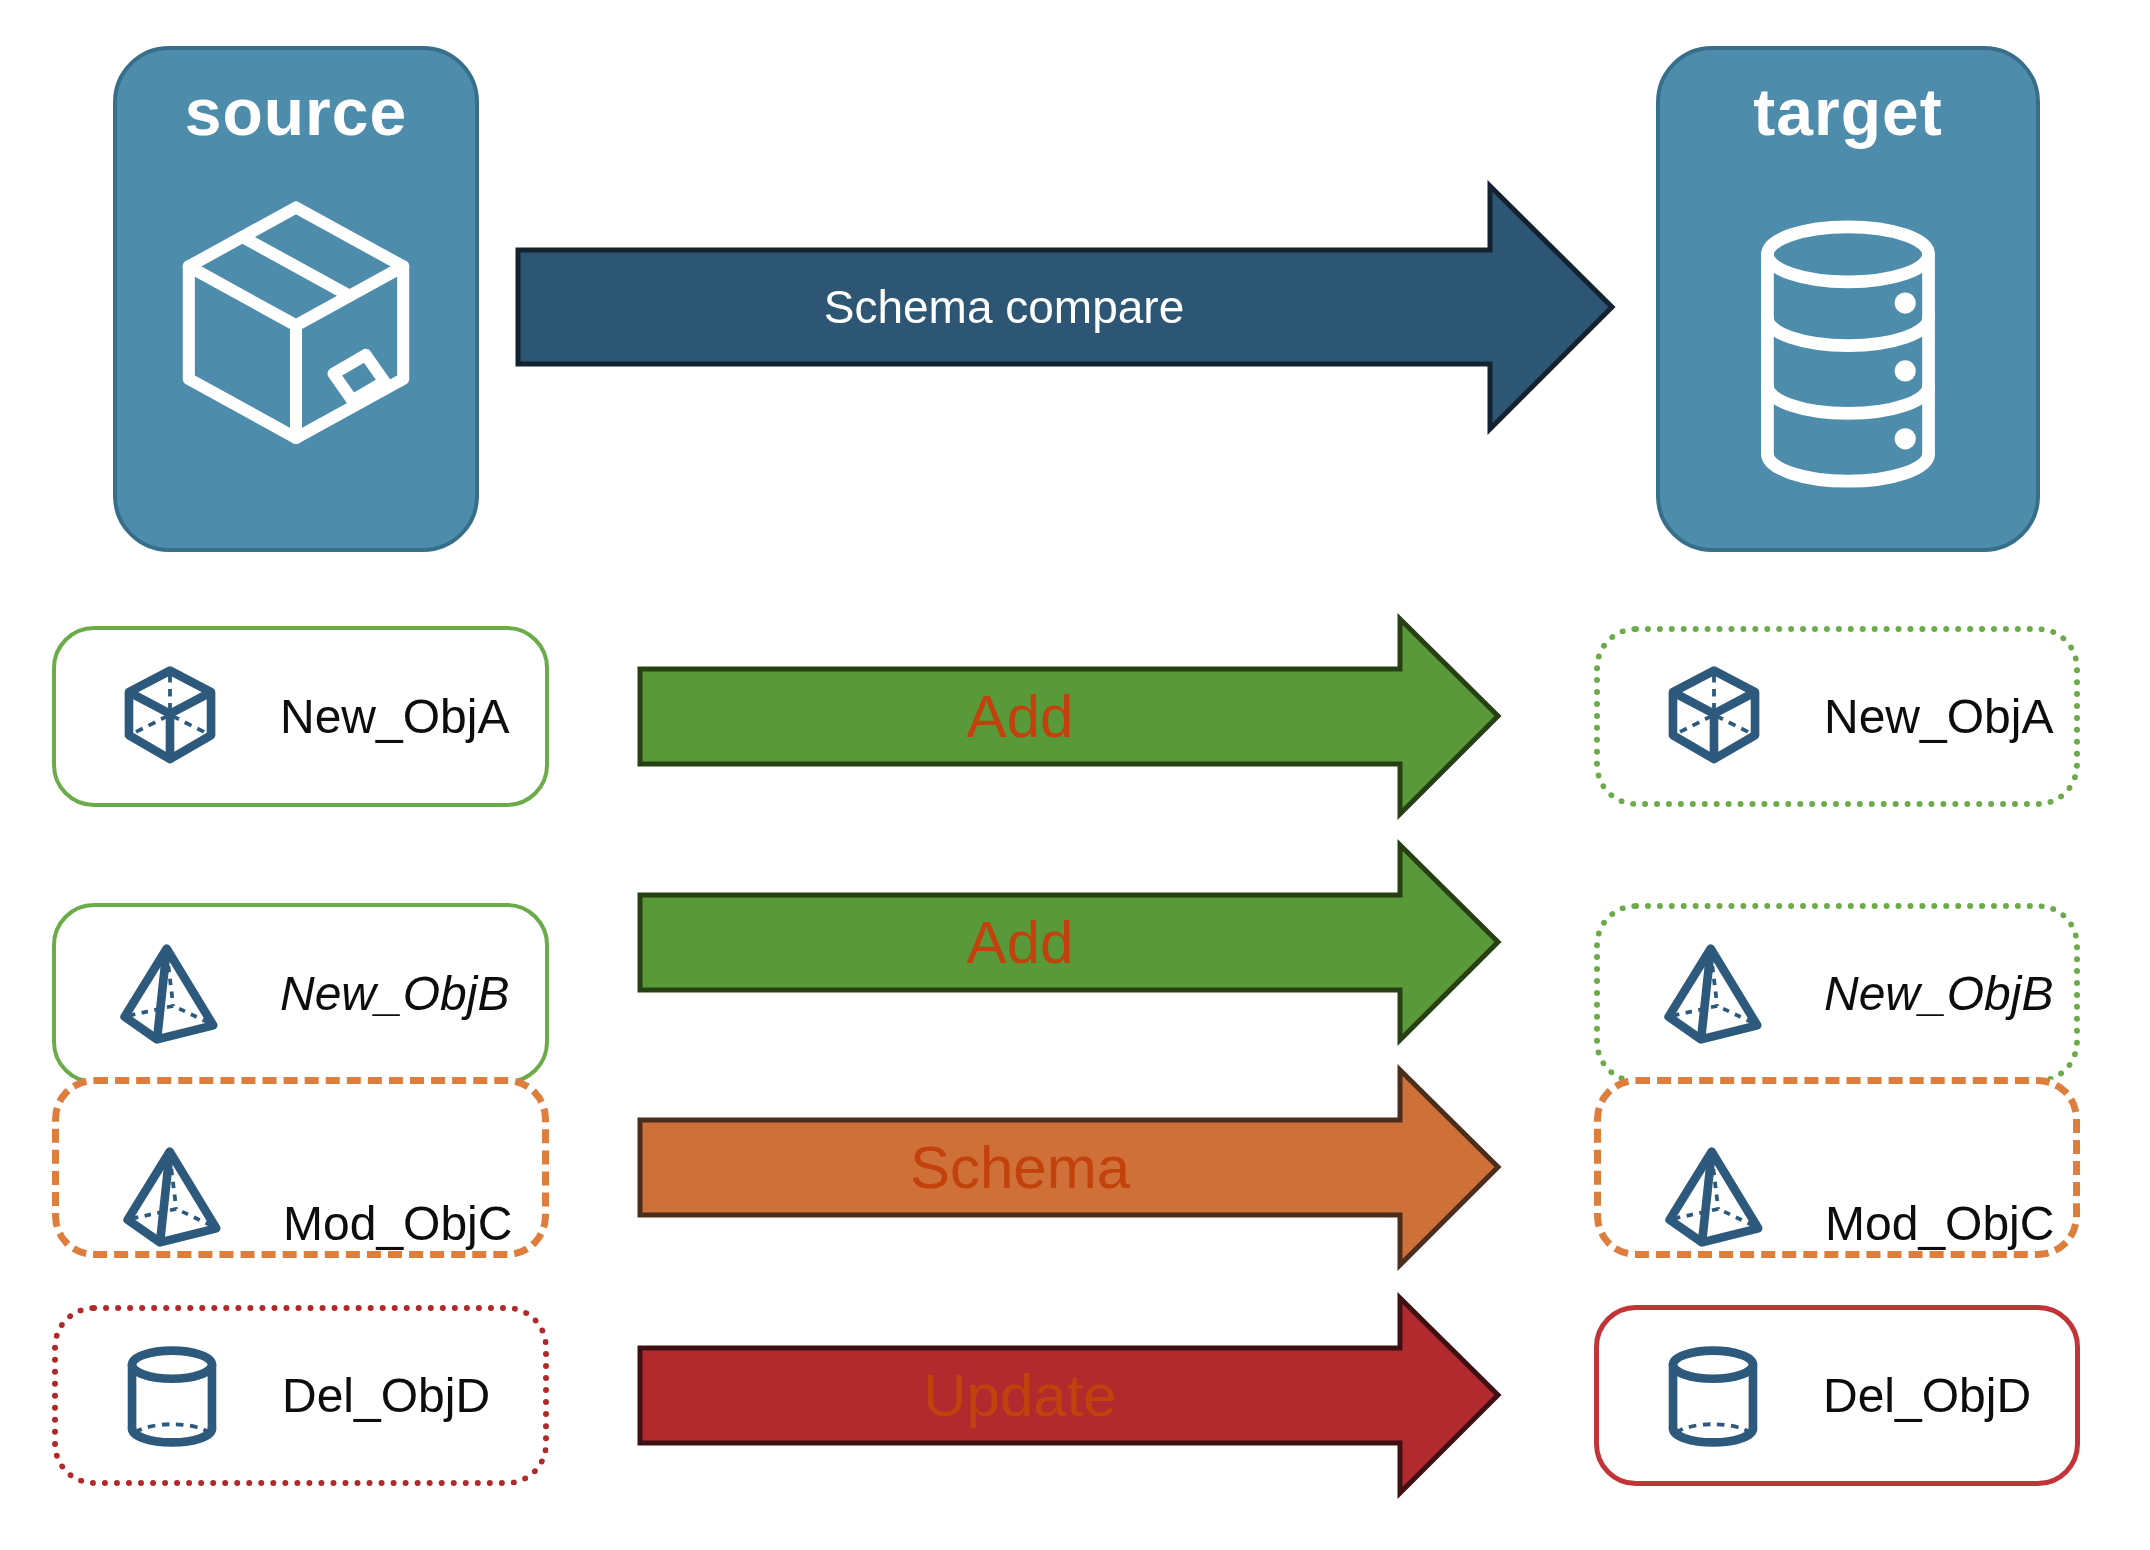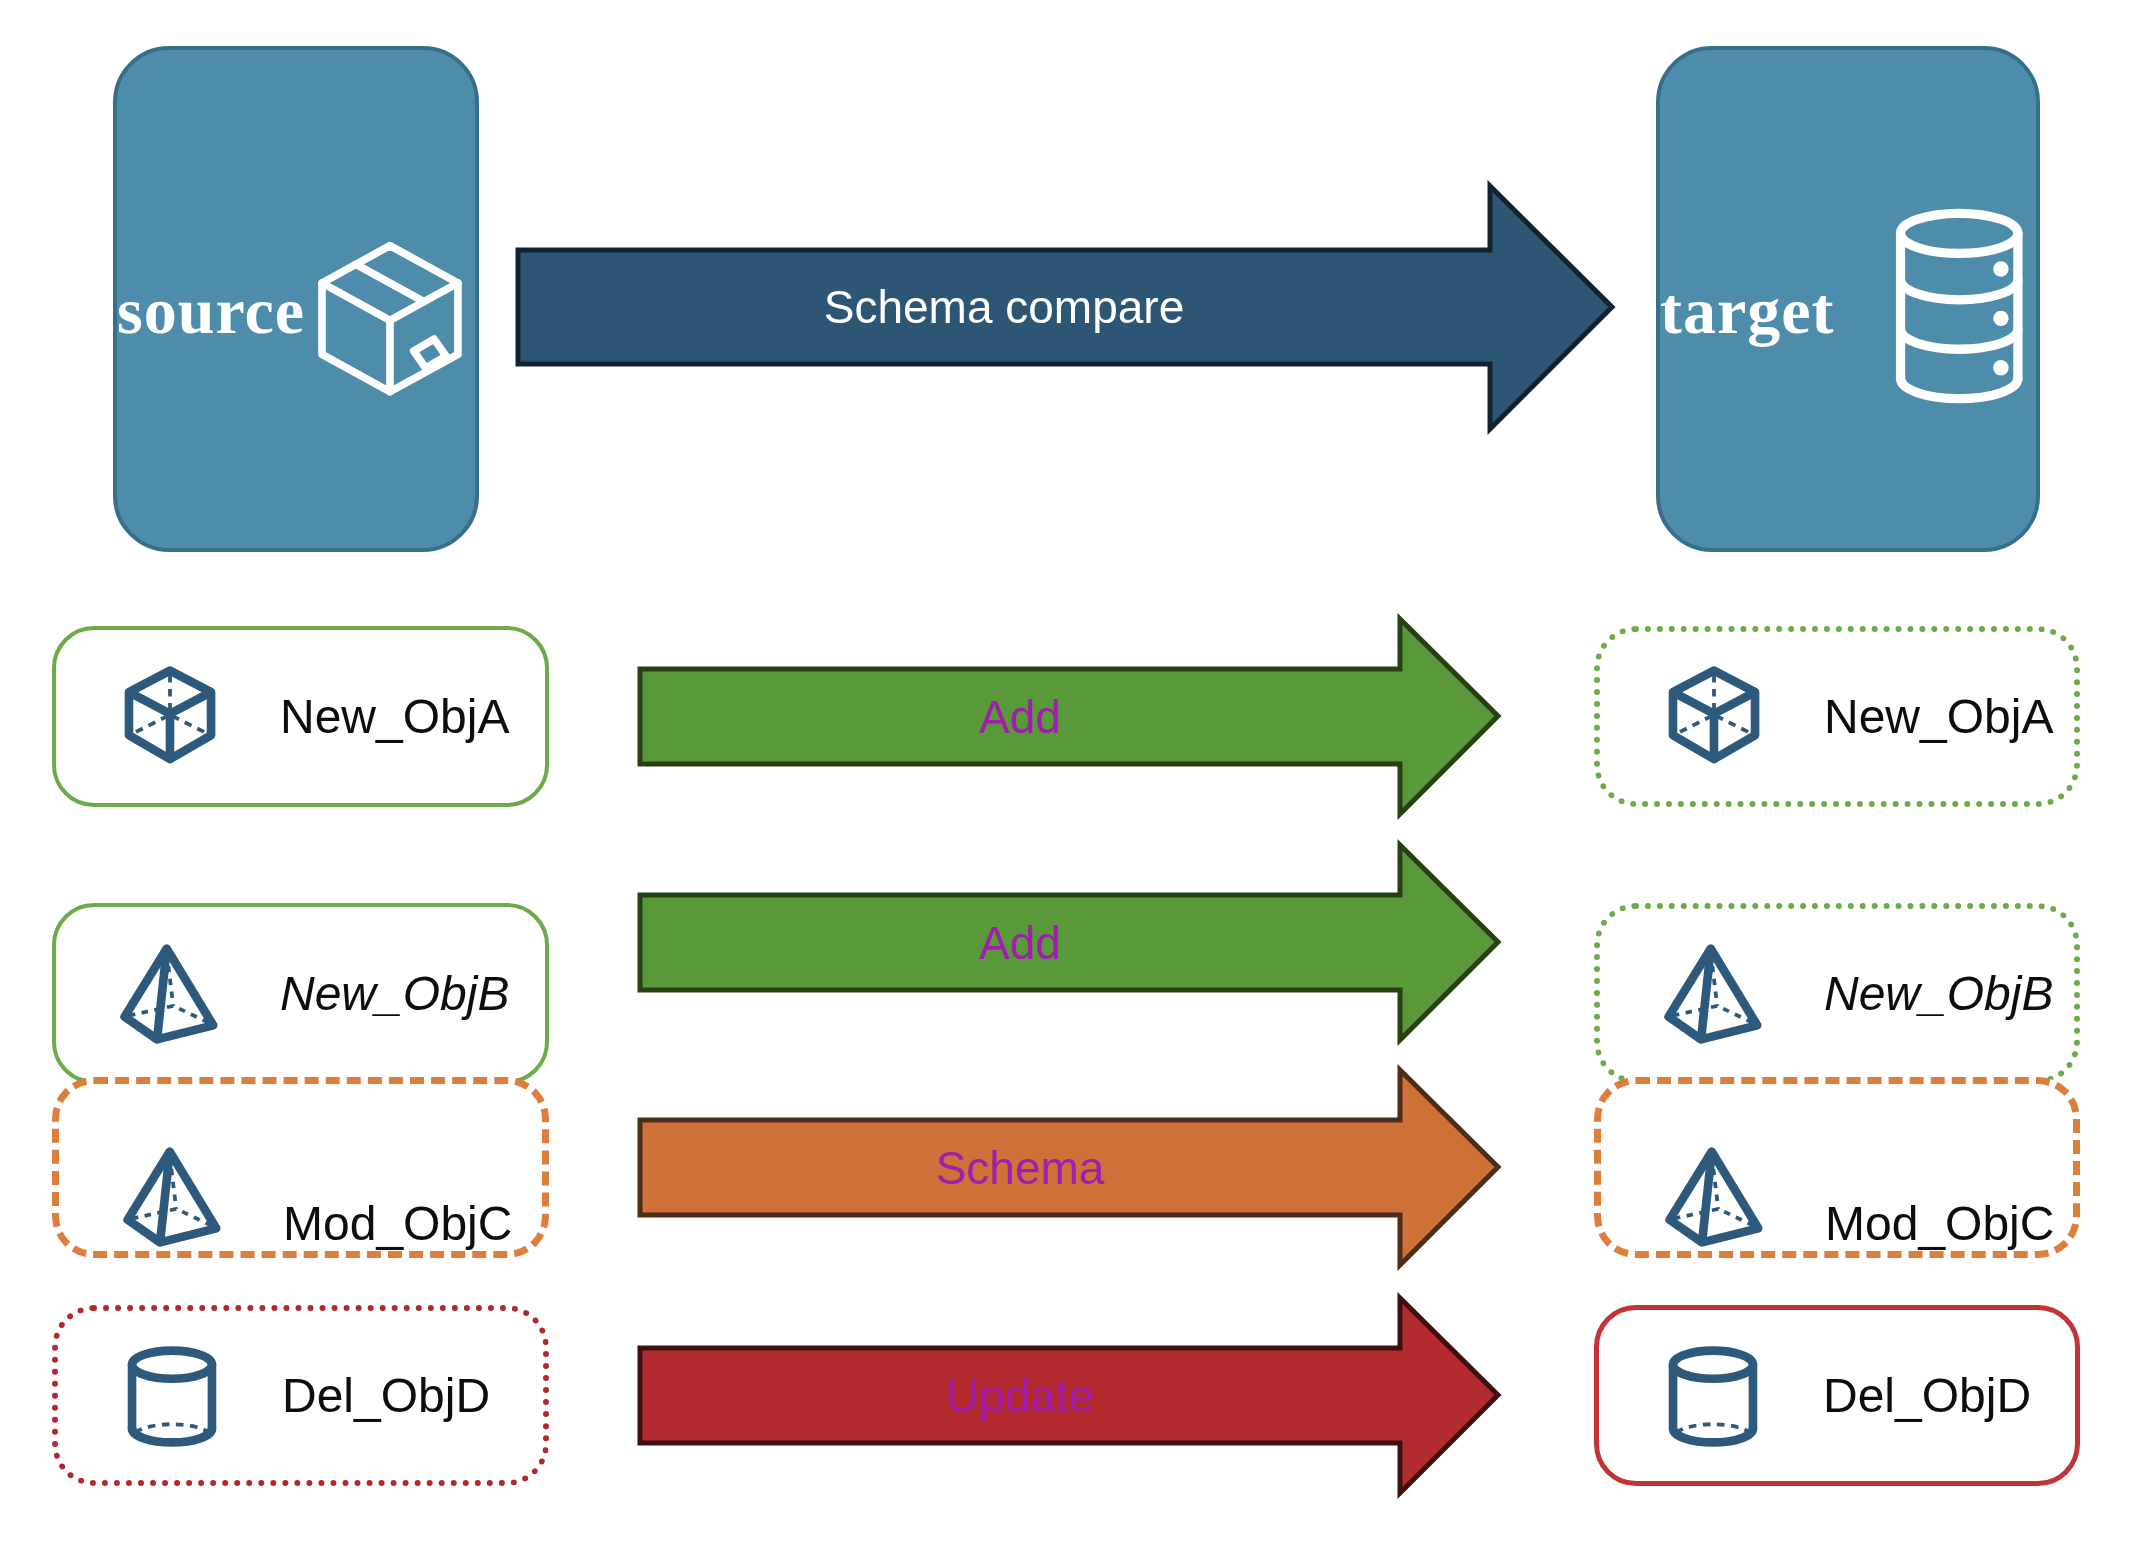--- a/index.html
+++ b/index.html
@@ -5,21 +5,21 @@
   html,body{margin:0;padding:0;background:#ffffff;}
   .canvas{
     position:relative;width:2150px;height:1550px;background:#ffffff;overflow:hidden;
     font-family:"Liberation Sans", sans-serif;
   }
   svg.defs{position:absolute;width:0;height:0;}
 
   
   .node{
     position:absolute;background:#4D8CAB;border:4px solid #376F8B;border-radius:56px;
-    display:flex;align-items:center;box-sizing:border-box;font-family:Liberation Serif, serif;
+    display:flex;flex-direction:column;align-items:center;box-sizing:border-box;
   }
   .node.source{left:113px;top:46px;width:366px;height:506px;}
   .node.target{left:1656px;top:46px;width:384px;height:506px;gap:47px;}
   .node-title{color:#ffffff;font-weight:bold;font-size:66px;margin-top:24px;letter-spacing:1px;}
   .node-icon-pkg{width:268px;height:268px;margin-top:36px;}
   .node-icon-db{width:212px;height:286px;margin-top:14px;}
 
   
   .big-arrow{position:absolute;left:518px;top:183px;width:1098px;height:250px;}
   .big-arrow svg{position:absolute;left:0;top:0;width:100%;height:100%;overflow:visible;}
@@ -50,21 +50,21 @@
   .row-arrow{position:absolute;left:640px;width:862px;height:201px;}
   .arrowy0{top:616px;} .arrowy1{top:842px;} .arrowy2{top:1067px;} .arrowy3{top:1295px;}
   .row-arrow svg{position:absolute;left:0;top:0;width:100%;height:100%;overflow:visible;}
   .row-arrow polygon{stroke-width:5;}
   .row-arrow.add    polygon{fill:#599939;stroke:#264014;}
   .row-arrow.update polygon{fill:#CF7039;stroke:#4A2D1A;}
   .row-arrow.delete polygon{fill:#B2292E;stroke:#3E1013;}
   .row-arrow-label{
     position:absolute;left:0;top:53px;width:760px;height:95px;
     display:flex;align-items:center;justify-content:center;
-    color:#a21caf;font-size:46px;
+    color:#c2410c;font-size:60px;
   }
 </style>
 </head>
 <body>
 
 <div class="canvas">
 
   <svg class="defs">
     <defs>
       <symbol id="sym-package" viewBox="0 0 100 100">

